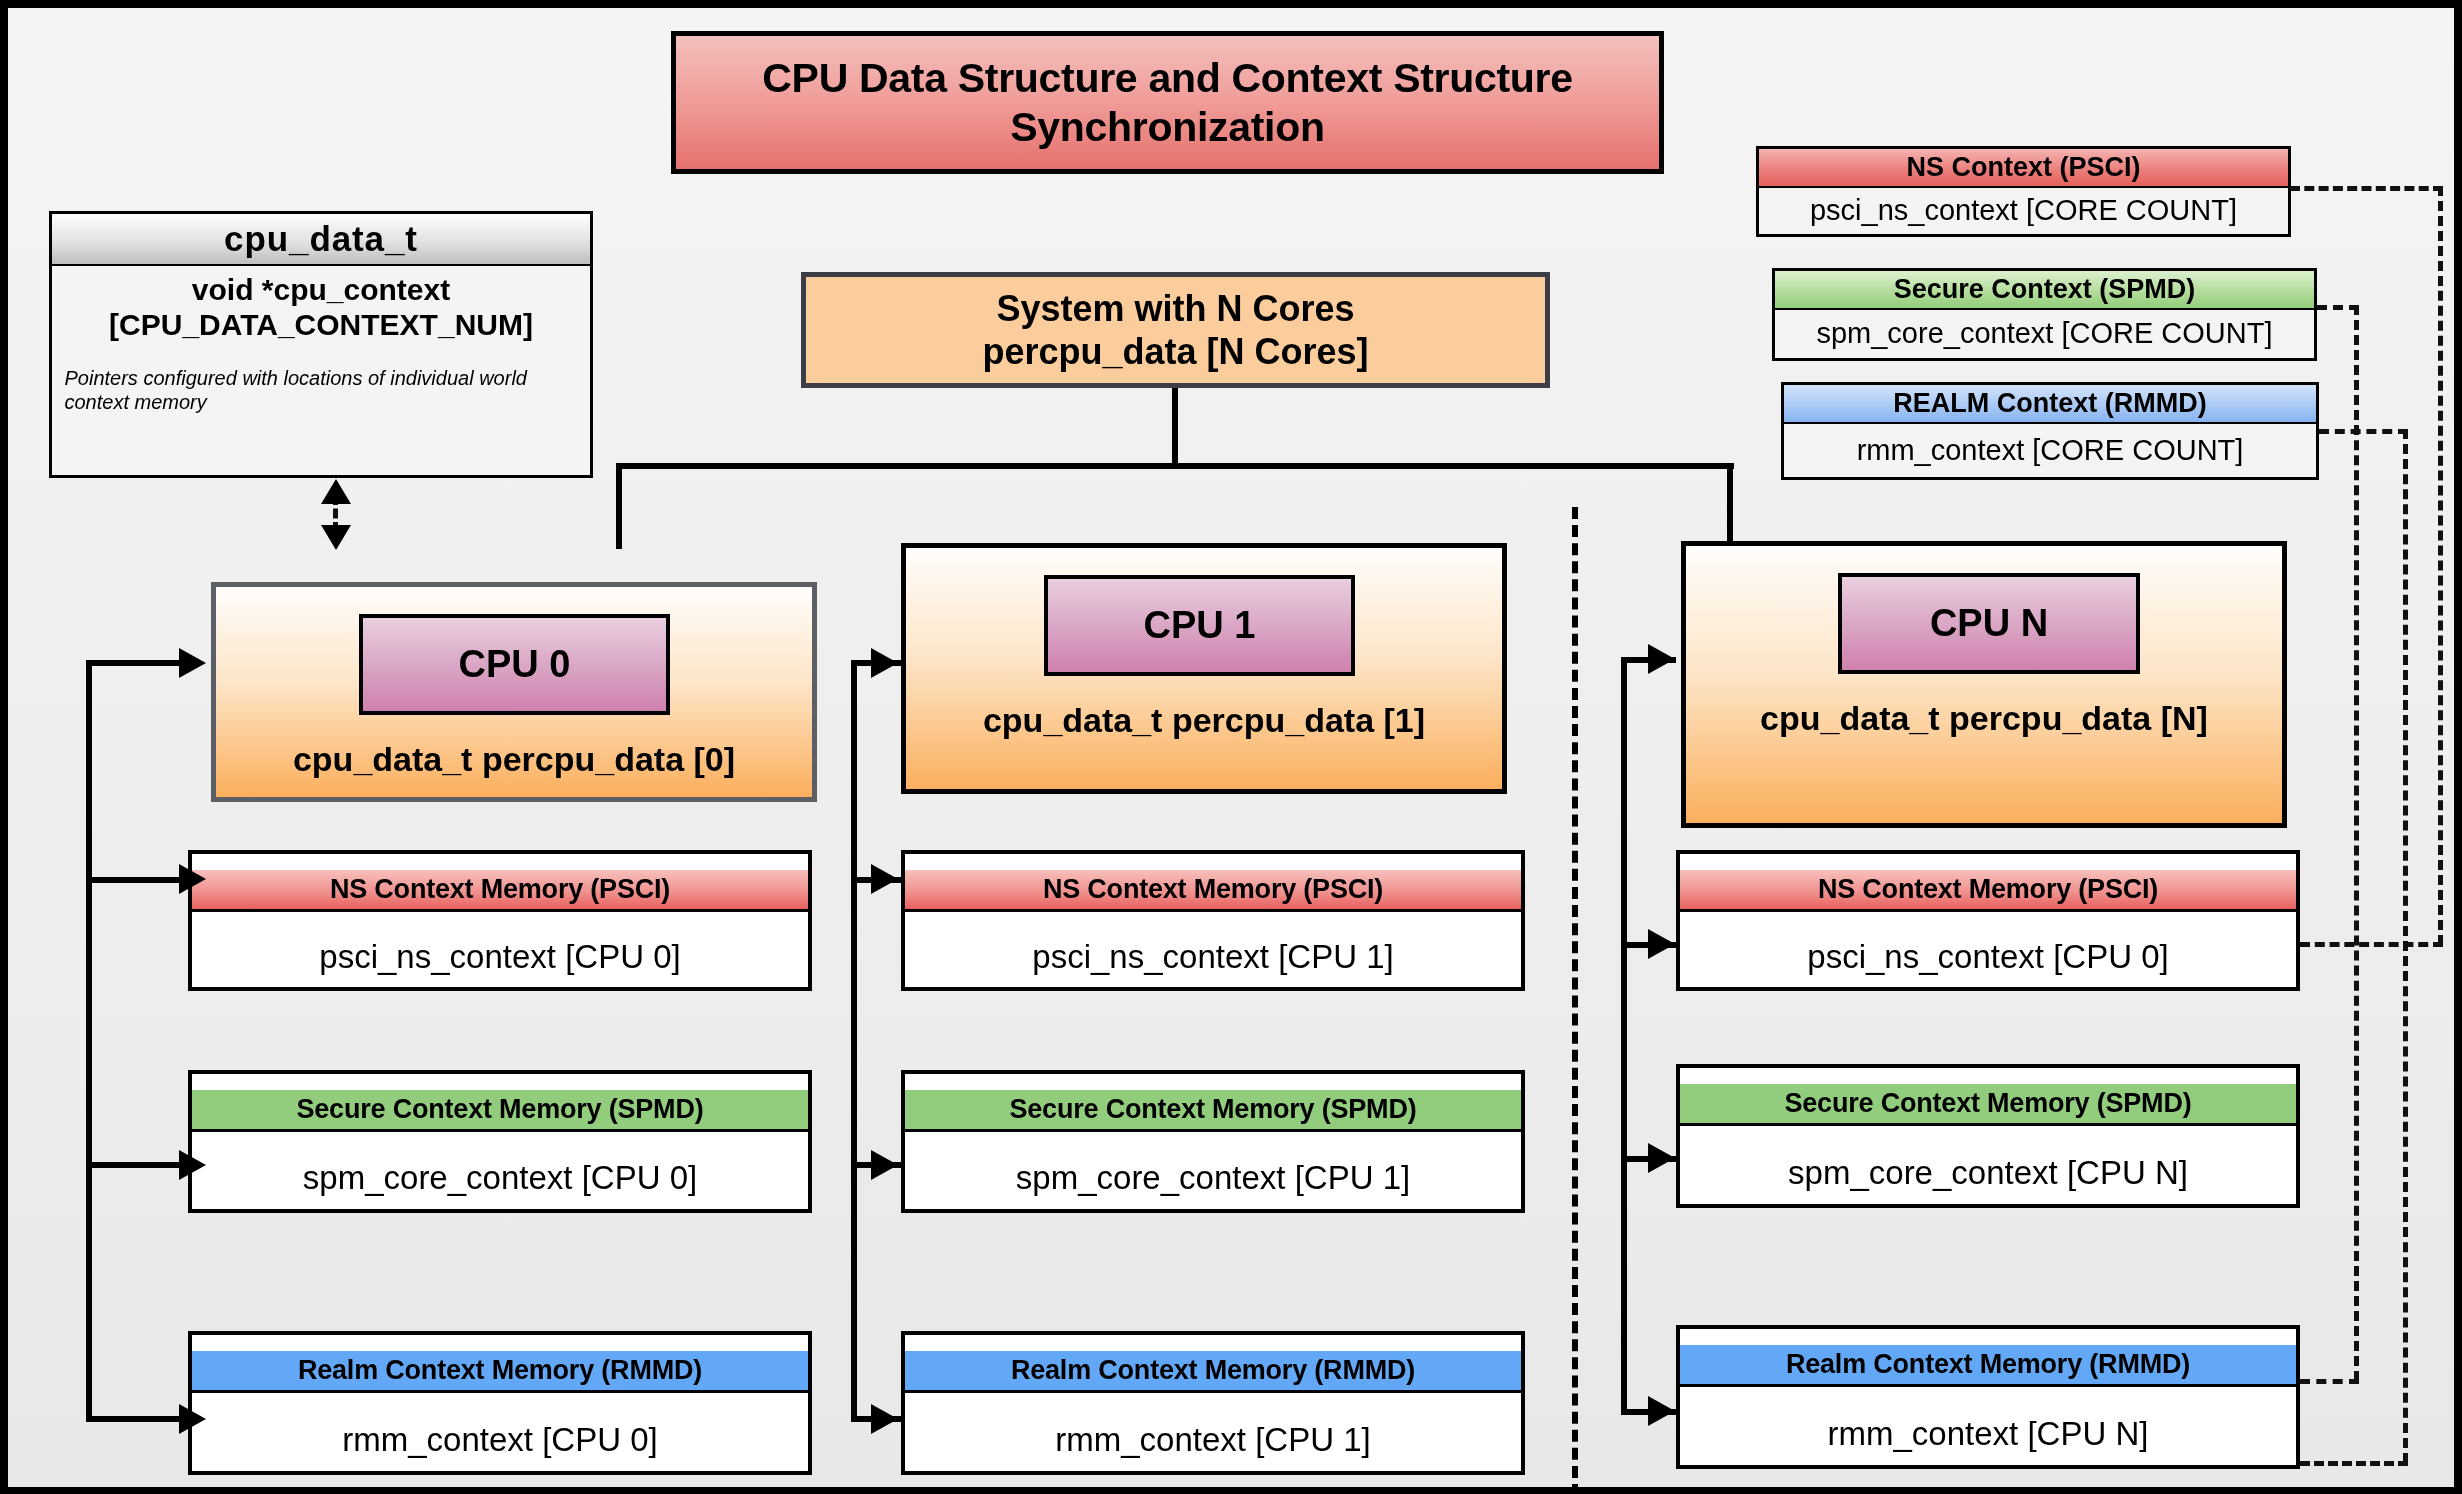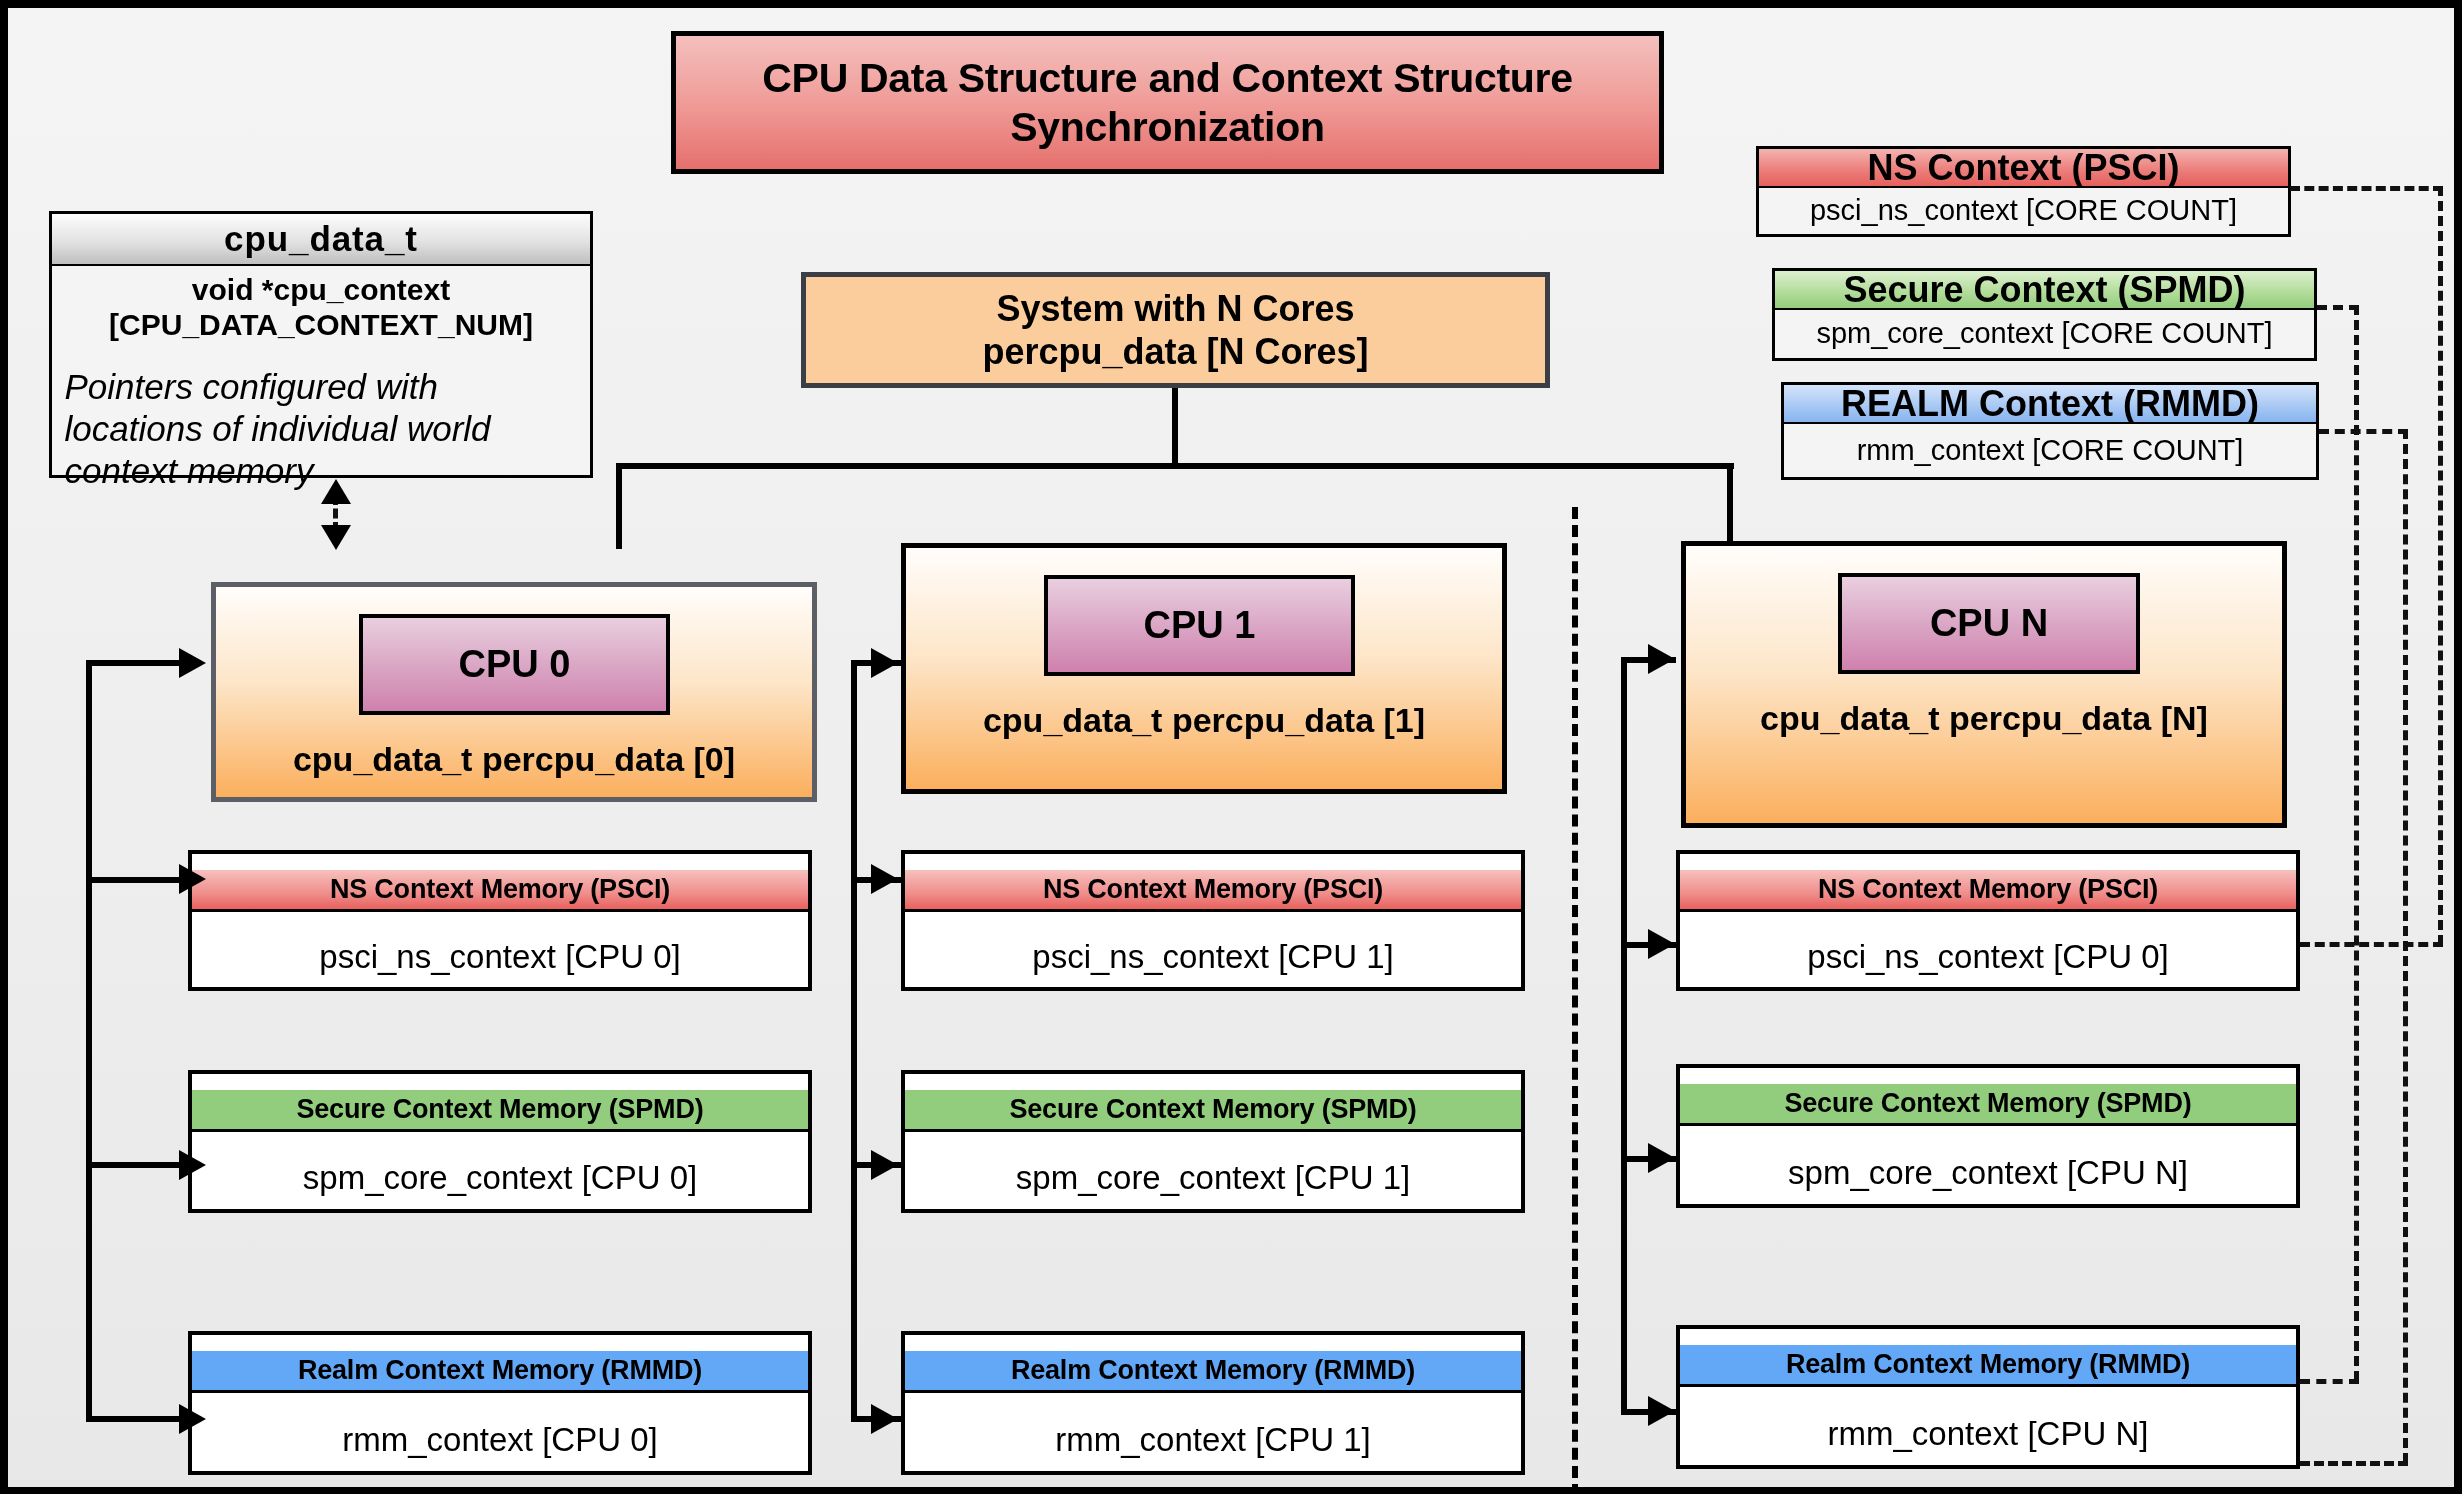--- a/index.html
+++ b/index.html
@@ -53,21 +53,21 @@
     border-bottom:2.7px solid #000;
     display:flex;align-items:center;justify-content:center;
     font-weight:bold;font-size:35px;letter-spacing:0.9px;
   }
   #cpudata .body{padding:7.1px 12.5px 0 12.5px;}
   #cpudata .decl{
     font-weight:bold;font-size:30px;line-height:1.16;text-align:center;
   }
   #cpudata .note{
     margin-top:23px;
-    font-style:italic;font-size:35px;line-height:1.2;text-align:left;
+    font-style:italic;font-size:20px;line-height:1.2;text-align:left;
   }
 
   
   #system{
     left:793px; top:264px; width:749px; height:116px;
     background:#fbcd9c;
     border:5.3px solid #3b3e45;
     font-weight:bold;font-size:36px;line-height:1.2;
   }
 
@@ -120,21 +120,21 @@
   .hdr-realm{background:#63a7f7;}
   .hdr-ns-flat{background:linear-gradient(180deg,#f4b3b0 0%,#eb7c79 60%,#e5605d 100%);}
   .hdr-sec-grad{background:linear-gradient(180deg,#dcf0cf 0%,#b4dd9c 55%,#93cd7c 100%);}
   .hdr-realm-grad{background:linear-gradient(180deg,#d4e4fb 0%,#aac9f4 55%,#86b4ef 100%);}
 
   
   .tmpl{border:3.6px solid #000;background:#f4f4f4;display:block;}
   .tmpl .hdr{
     height:37px;border-bottom:2.7px solid #000;
     display:flex;align-items:center;justify-content:center;
-    font-weight:bold;font-size:36px;
+    font-weight:bold;font-size:27px;
   }
   .tmpl .val{
     display:flex;align-items:center;justify-content:center;
     font-size:29px;height:calc(100% - 40px);
   }
 
   
   .ln{background:#000;}
   .vln{width:6.2px;}
   .hln{height:6.2px;}

